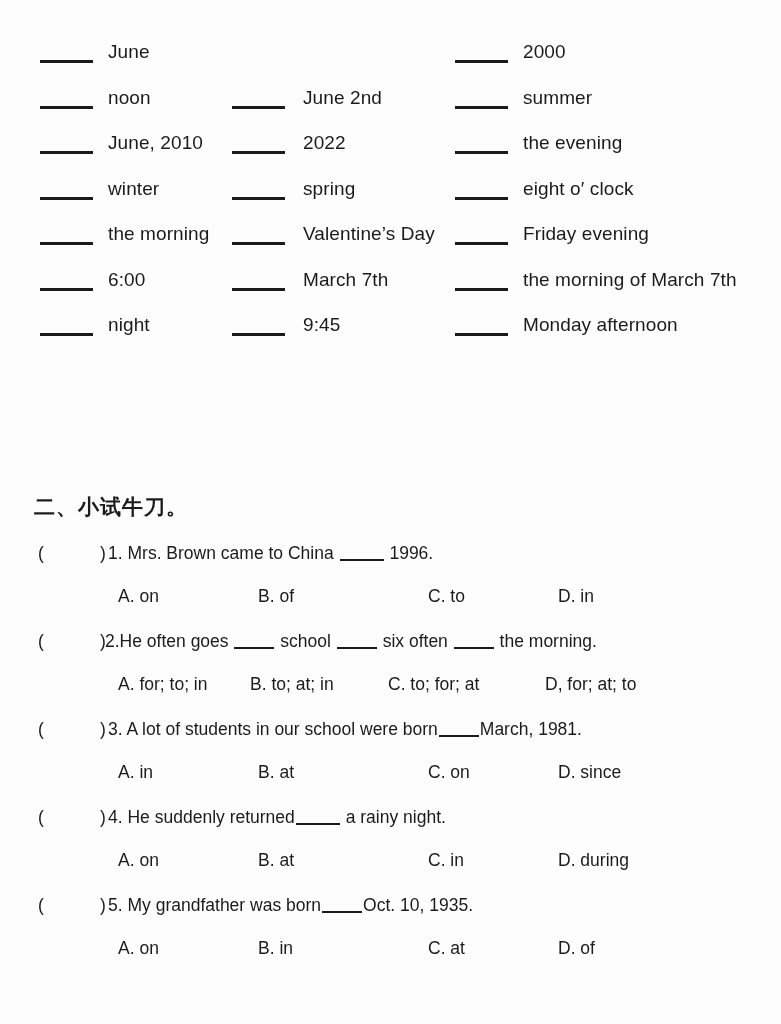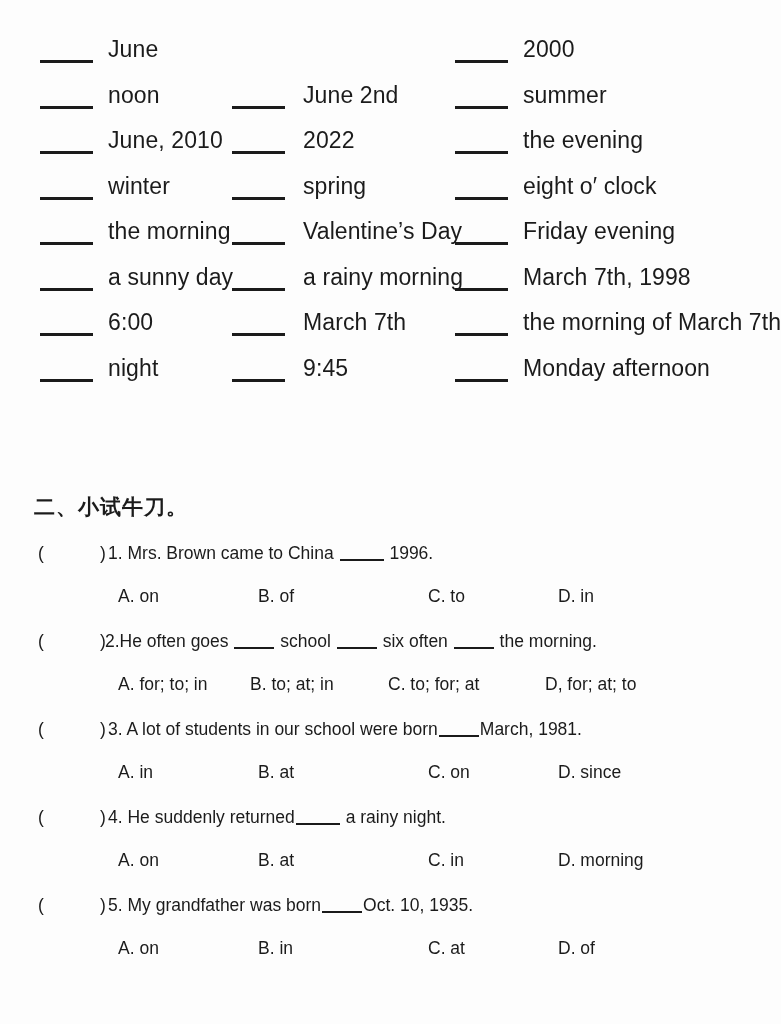--- a/index.html
+++ b/index.html
@@ -48,21 +48,21 @@
 
   .blank-line {
     display: inline-block;
     width: 53px;
     height: 0;
     border-bottom: 3.5px solid #1b1b1b;
     margin-bottom: 3px;
     flex: 0 0 auto;
   }
   .bank-label {
-    font-size: 23px;
+    font-size: 19px;
     line-height: 1;
     margin-left: 15px;
     margin-bottom: 5px;
     letter-spacing: .1px;
   }
   .bank-cell.col2 .bank-label { margin-left: 18px; }
   .bank-cell.col3 .bank-label { margin-left: 15px; }
 
   
   #section-two-heading {
@@ -207,34 +207,20 @@
       <div class="bank-cell col2">
         <span class="blank-line"></span>
         <span class="bank-label">Valentine’s Day</span>
       </div>
       <div class="bank-cell col3">
         <span class="blank-line"></span>
         <span class="bank-label">Friday evening</span>
       </div>
     </div>
 
-    <div class="bank-row">
-      <div class="bank-cell col1">
-        <span class="blank-line"></span>
-        <span class="bank-label">a sunny day</span>
-      </div>
-      <div class="bank-cell col2">
-        <span class="blank-line"></span>
-        <span class="bank-label">a rainy morning</span>
-      </div>
-      <div class="bank-cell col3">
-        <span class="blank-line"></span>
-        <span class="bank-label">March 7th, 1998</span>
-      </div>
-    </div>
 
     <div class="bank-row">
       <div class="bank-cell col1">
         <span class="blank-line"></span>
         <span class="bank-label">6:00</span>
       </div>
       <div class="bank-cell col2">
         <span class="blank-line"></span>
         <span class="bank-label">March 7th</span>
       </div>
@@ -326,21 +312,21 @@
         <span class="q-close-paren">)</span>
         <span class="q-text"><span>4.</span>
           <span>He suddenly returned</span><span class="inline-blank wide"></span>
           <span>a rainy night.</span>
         </span>
       </div>
       <div class="q-options">
         <span class="q-option opt-a">A. on</span>
         <span class="q-option opt-b">B. at</span>
         <span class="q-option opt-c">C. in</span>
-        <span class="q-option opt-d">D. morning</span>
+        <span class="q-option opt-d">D. during</span>
       </div>
     </div>
 
     <div class="question-block">
       <div class="q-stem">
         <span class="q-paren">(</span>
         <span class="q-close-paren">)</span>
         <span class="q-text"><span>5.</span>
           <span>My grandfather was born</span><span class="inline-blank"></span><span>Oct. 10, 1935.</span>
         </span>

